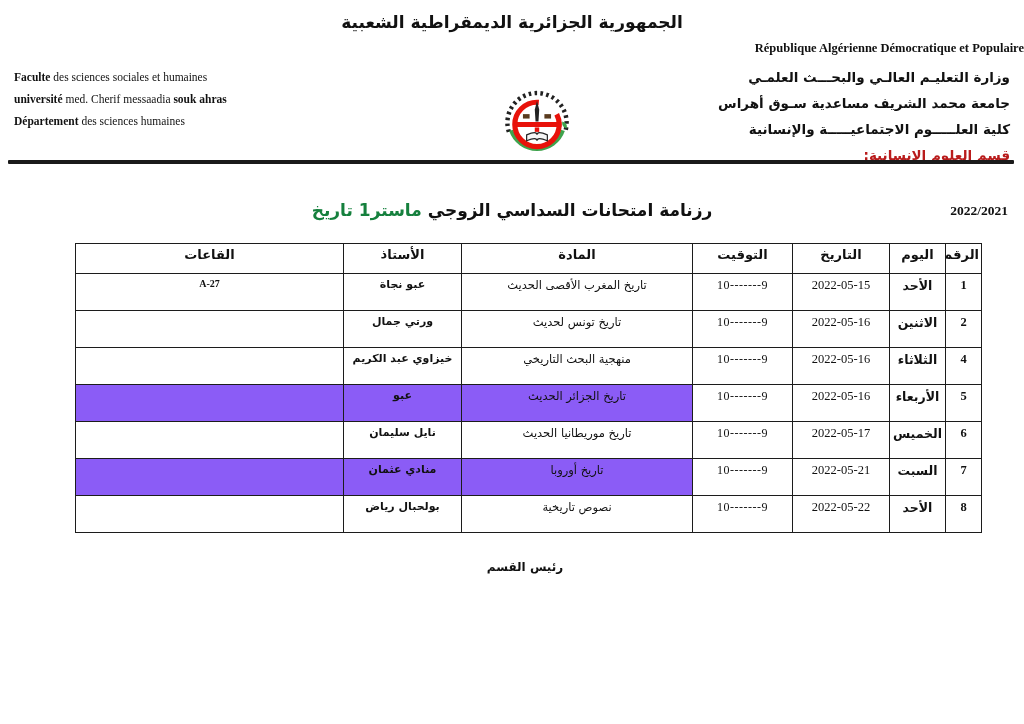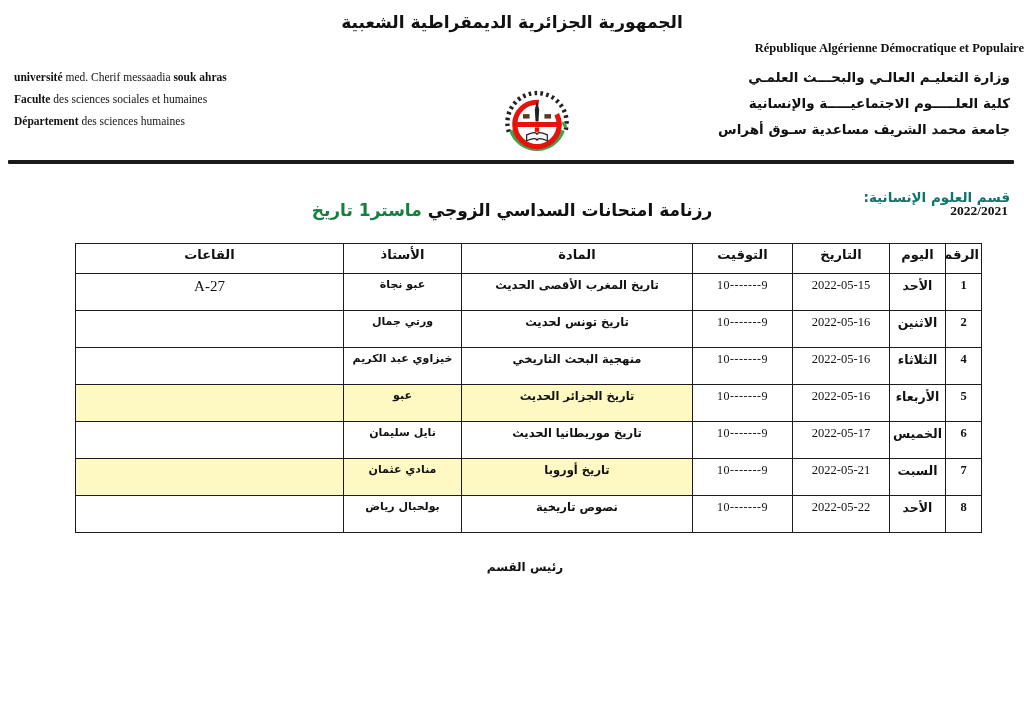--- a/index.html
+++ b/index.html
@@ -26,21 +26,21 @@
     position:absolute; left:14px; top:66px; width:360px;
     font-family:"Liberation Serif", serif; font-size:11.5px; line-height:22px;
   }
   .block-fr b { font-weight:bold; }
 
   .block-ar {
     position:absolute; right:14px; top:64px; width:300px;
     direction:rtl; text-align:right;
     font-weight:bold; font-size:13.5px; line-height:26px;
   }
-  .block-ar .dept { color:#0f766e;margin-top:42px; }
+  .block-ar .dept { color:#b91c1c; }
 
   .logo-wrap { position:absolute; left:500px; top:86px; width:74px; height:74px; }
 
   .rule {
     position:absolute; left:8px; right:10px; top:160px; height:4px;
     background:#1a1a1a; border-radius:1px;
   }
 
   .year {
     position:absolute; right:16px; top:176px;
@@ -64,39 +64,39 @@
     vertical-align:top; text-align:center;
     padding:4px 2px 0 2px;
     overflow:hidden; white-space:nowrap;
   }
   table.exam tr.hrow th { height:30px; font-size:13px; font-weight:bold; padding-top:3px; }
   table.exam tr.drow td { height:37px; }
   .c-num  { font-family:"Liberation Serif", serif; font-weight:bold; font-size:12.5px; }
   .c-day  { font-weight:bold; font-size:12.5px; }
   .c-date { font-family:"Liberation Serif", serif; font-weight:normal; font-size:12.5px; direction:ltr; }
   .c-time { font-family:"Liberation Serif", serif; font-size:12px; direction:ltr; letter-spacing:0.5px; }
-  .c-subj { font-weight:bold; font-size:11.5px;margin-top:8px; }
+  .c-subj { font-weight:normal; font-size:11.5px;margin-top:8px; }
   .c-teach{ font-weight:bold; font-size:11px; }
-  .c-room { font-family:"Liberation Serif", serif; font-weight:normal; font-size:15px; }
-  td.hl { background:#fef9c3; }
+  .c-room { font-family:"Liberation Serif", serif; font-weight:bold; font-size:10px; }
+  td.hl { background:#8b5cf6; }
 
   .signature {
     position:absolute; left:430px; top:560px; width:190px;
     text-align:center; direction:rtl; font-weight:bold; font-size:12px;
   }
 </style>
 </head>
 <body>
 
 <div class="hdr-ar">الجمهورية الجزائرية الديمقراطية الشعبية</div>
 <div class="hdr-fr serif">République Algérienne Démocratique et Populaire</div>
 
 <div class="block-fr">
+  <div><b>Faculte</b><span> des sciences sociales et humaines</span></div>
   <div><b>université</b><span> med. Cherif messaadia </span><b>souk ahras</b></div>
-  <div><b>Faculte</b><span> des sciences sociales et humaines</span></div>
   <div><b>Département</b><span> des sciences humaines</span></div>
 </div>
 
 <div class="logo-wrap">
   <svg viewBox="0 0 100 100" width="74" height="74">
 
     <path d="M 12 62 A 40 40 0 1 1 88 62" fill="none" stroke="#222" stroke-width="6" stroke-dasharray="3.5 4.5"></path>
 
     <path d="M 15 60 A 37 37 0 0 0 85 60" fill="none" stroke="#3fa34d" stroke-width="5.5"></path>
 
@@ -110,22 +110,22 @@
     <rect x="60" y="38" width="9" height="6" fill="#5a3b1e"></rect>
 
     <rect x="47" y="56" width="6" height="6" fill="#e8120a"></rect>
 
     <path d="M36 66 Q50 60 50 66 Q50 60 64 66 L64 74 Q50 68 50 74 Q50 68 36 74 Z" fill="#f5f5f5" stroke="#222" stroke-width="1.6"></path>
   </svg>
 </div>
 
 <div class="block-ar">
   <div>وزارة التعليـم العالـي والبحـــث العلمـي</div>
+  <div>جامعة محمد الشريف مساعدية سـوق أهراس</div>
   <div>كلية العلـــــوم الاجتماعيـــــة والإنسانية</div>
-  <div>جامعة محمد الشريف مساعدية سـوق أهراس</div>
   <div class="dept">قسم العلوم الإنسانية:</div>
 </div>
 
 <div class="rule"></div>
 
 <div class="year">2022/2021</div>
 
 <div class="main-title">
   <span>رزنامة امتحانات السداسي الزوجي</span>
   <span> </span>

